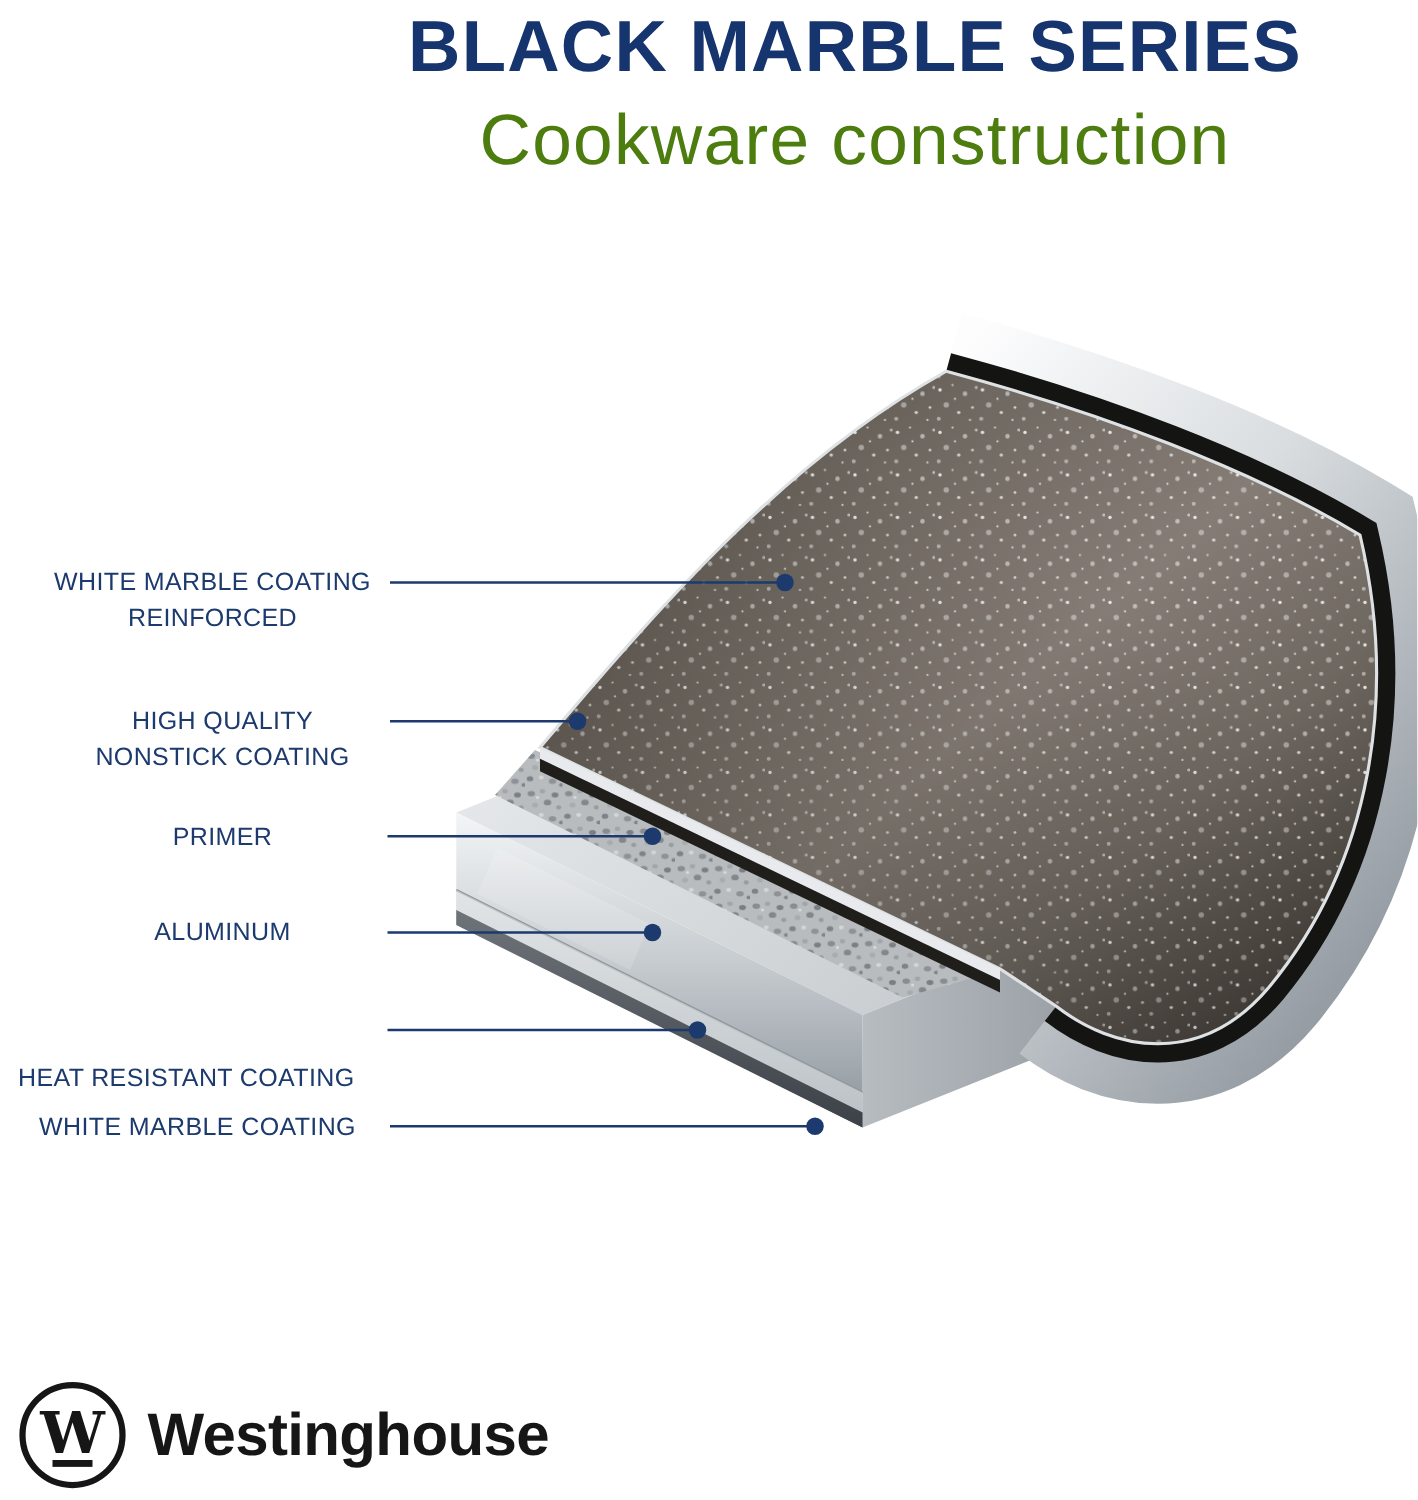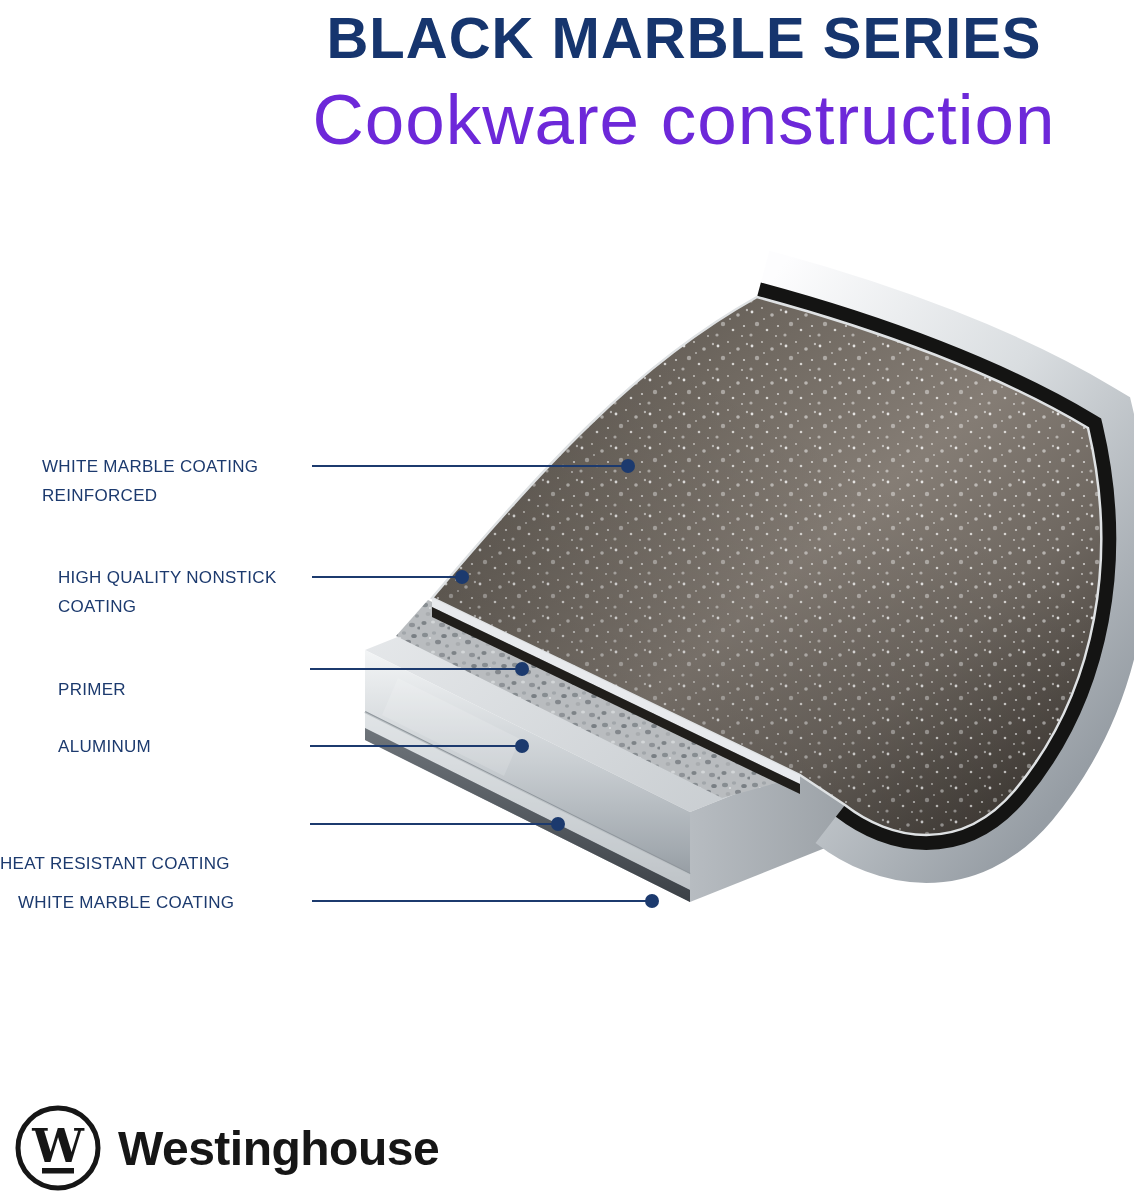--- a/index.html
+++ b/index.html
@@ -2,29 +2,29 @@
 <html><head>
 <meta charset="utf-8">
 <style>
   html,body{margin:0;padding:0}
   body{
     width:1134px;height:1200px;position:relative;background:#ffffff;
     font-family:"Liberation Sans",sans-serif;overflow:hidden;
   }
   .header{position:absolute;left:250px;top:4px;width:868px;text-align:center;}
   .title{font-size:58px;font-weight:bold;letter-spacing:1px;color:#16356e;}
-  .subtitle{font-size:71px;font-weight:400;margin-top:8px;color:#6d28d9;letter-spacing:1px;}
+  .subtitle{font-size:57px;font-weight:400;margin-top:8px;color:#4d7c0f;letter-spacing:1px;}
 
   .illustration{position:absolute;left:0;top:0;width:1134px;height:1200px;}
 
-  .label{position:absolute;color:#1c3a6e;font-size:17px;line-height:29px;
-         text-align:left;letter-spacing:.3px;}
+  .label{position:absolute;color:#1c3a6e;font-size:20px;line-height:29px;
+         text-align:center;letter-spacing:.3px;}
   #label-0{top:452px;left:42px;width:256px}
   #label-1{top:563px;left:58px;width:240px}
-  #label-2{top:675px;left:58px;width:240px}
+  #label-2{top:656px;left:58px;width:240px}
   #label-3{top:732px;left:58px;width:240px}
   #label-4{top:849px;left:0;width:298px}
   #label-5{top:888px;left:18px;width:280px}
 
   .leader{position:absolute;height:0;border-top:2px solid #1c3a6e;}
   #line-0{left:312px;top:465px;width:312px}
   #line-1{left:312px;top:576px;width:146px}
   #line-2{left:310px;top:668px;width:208px}
   #line-3{left:310px;top:745px;width:208px}
   #line-4{left:310px;top:823px;width:244px}

